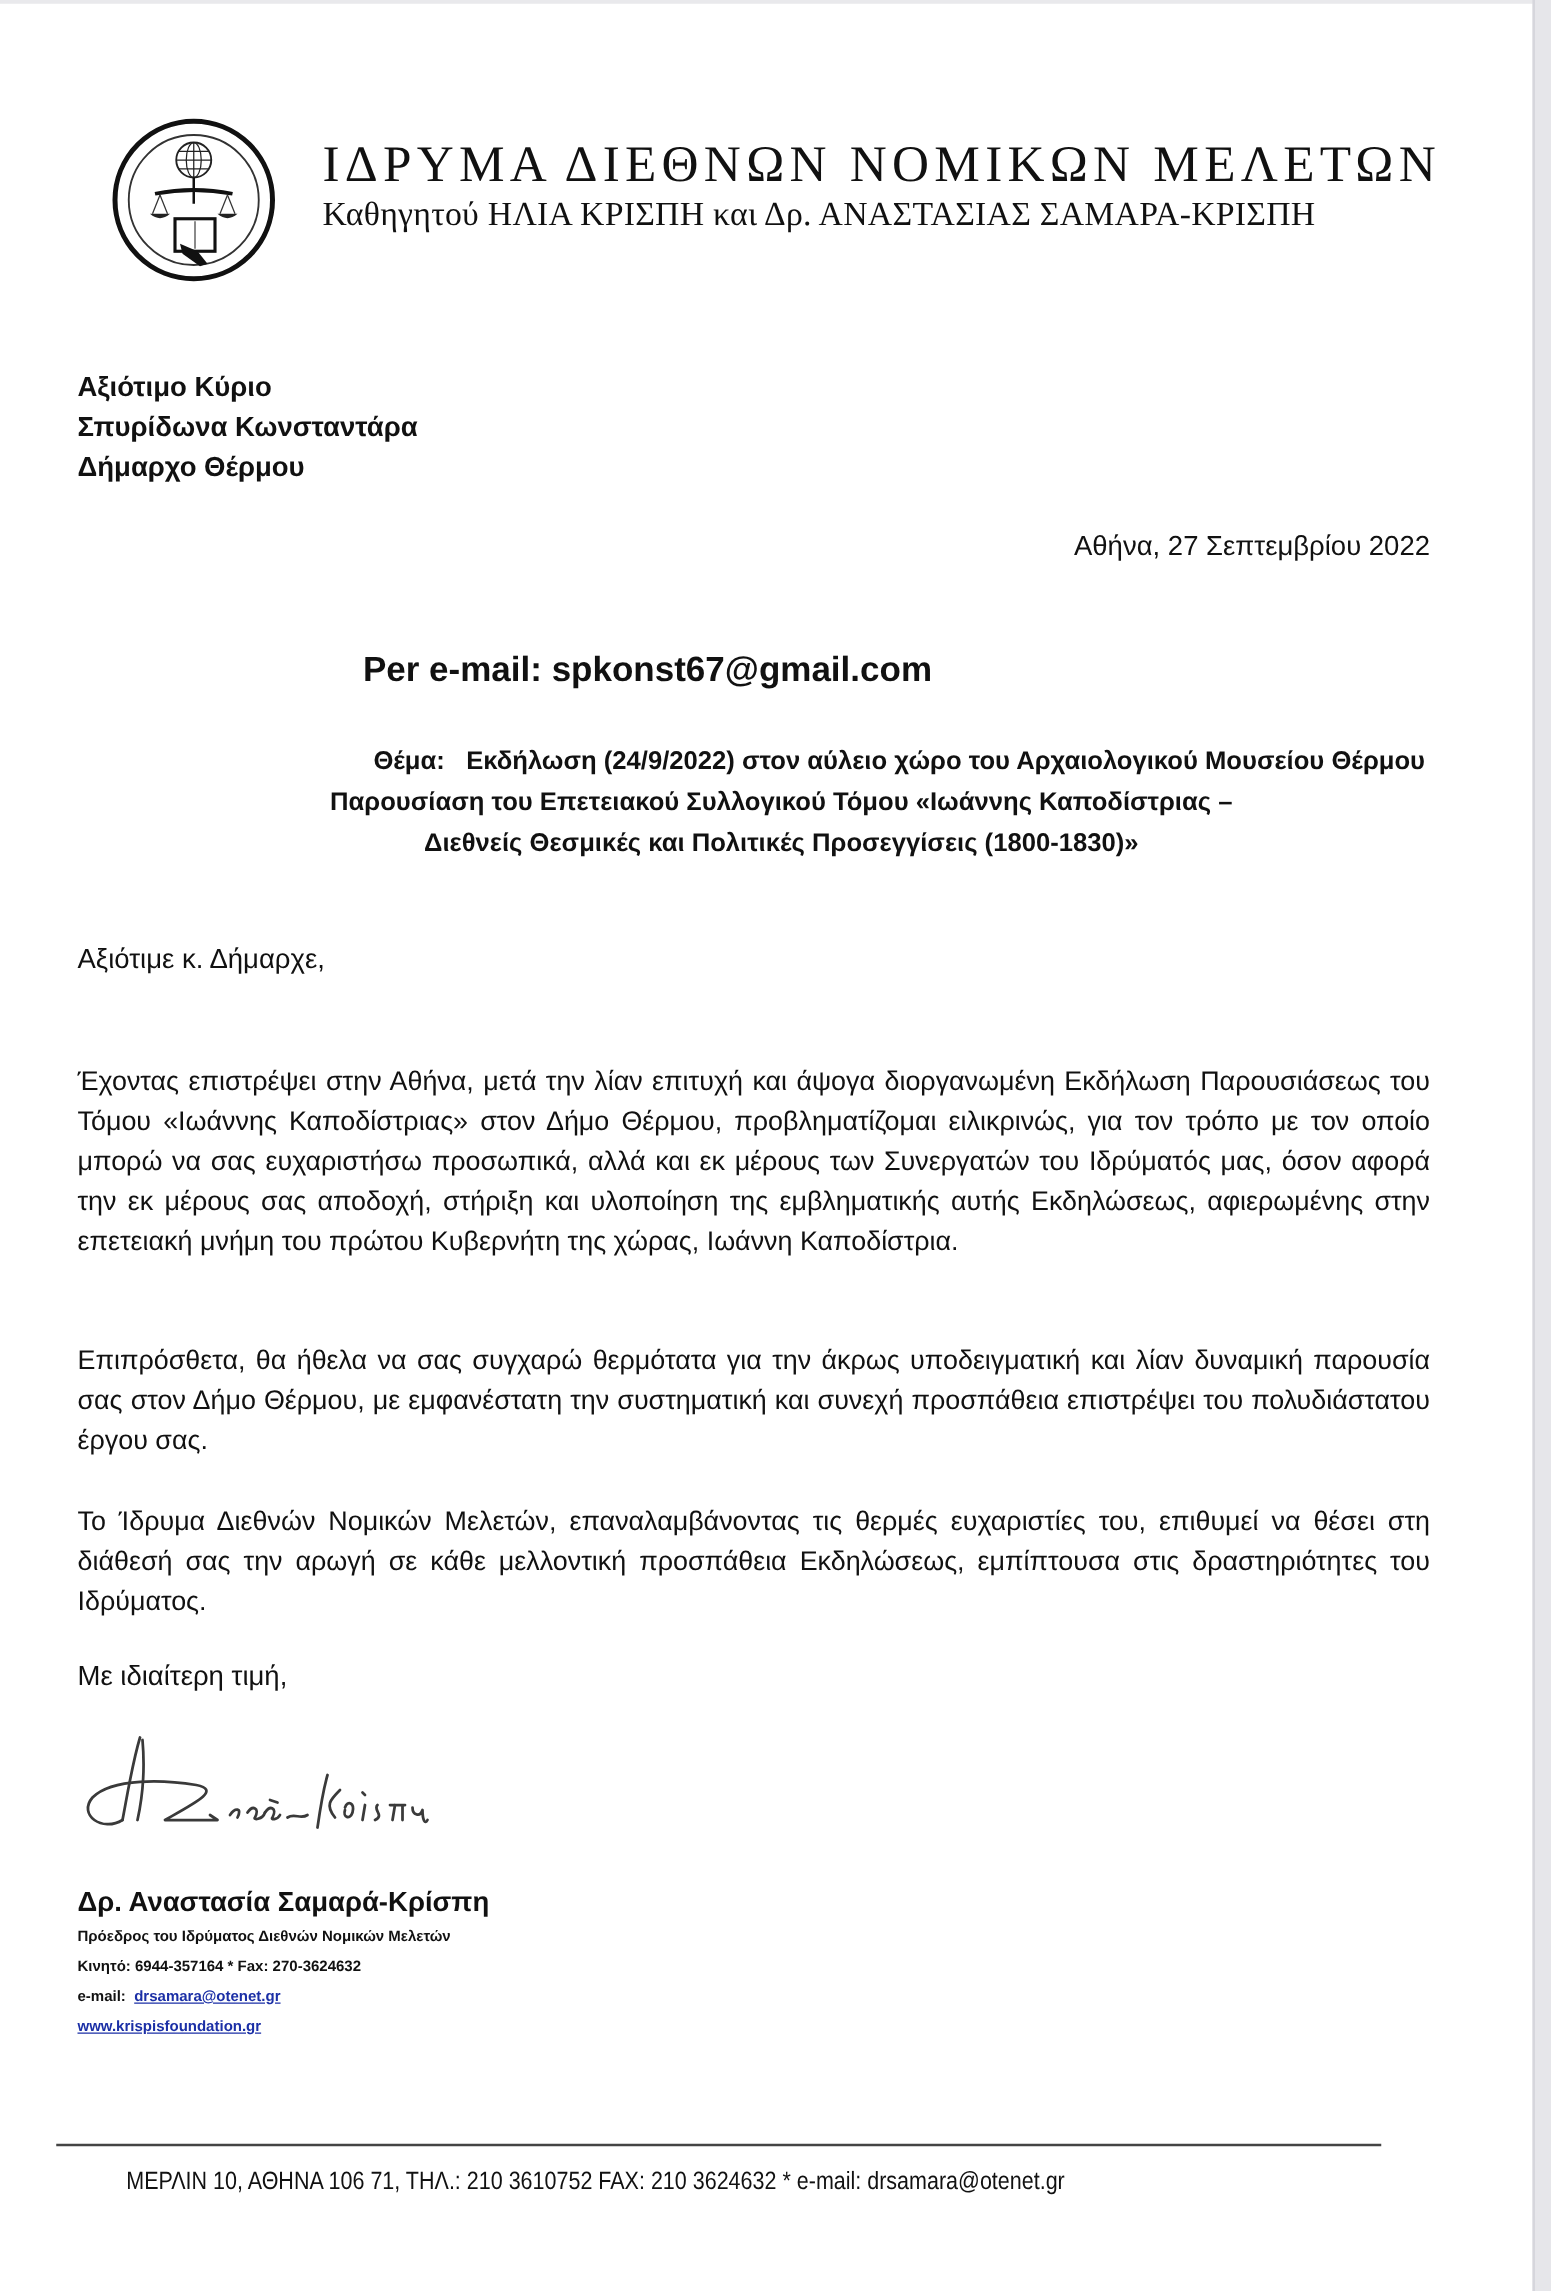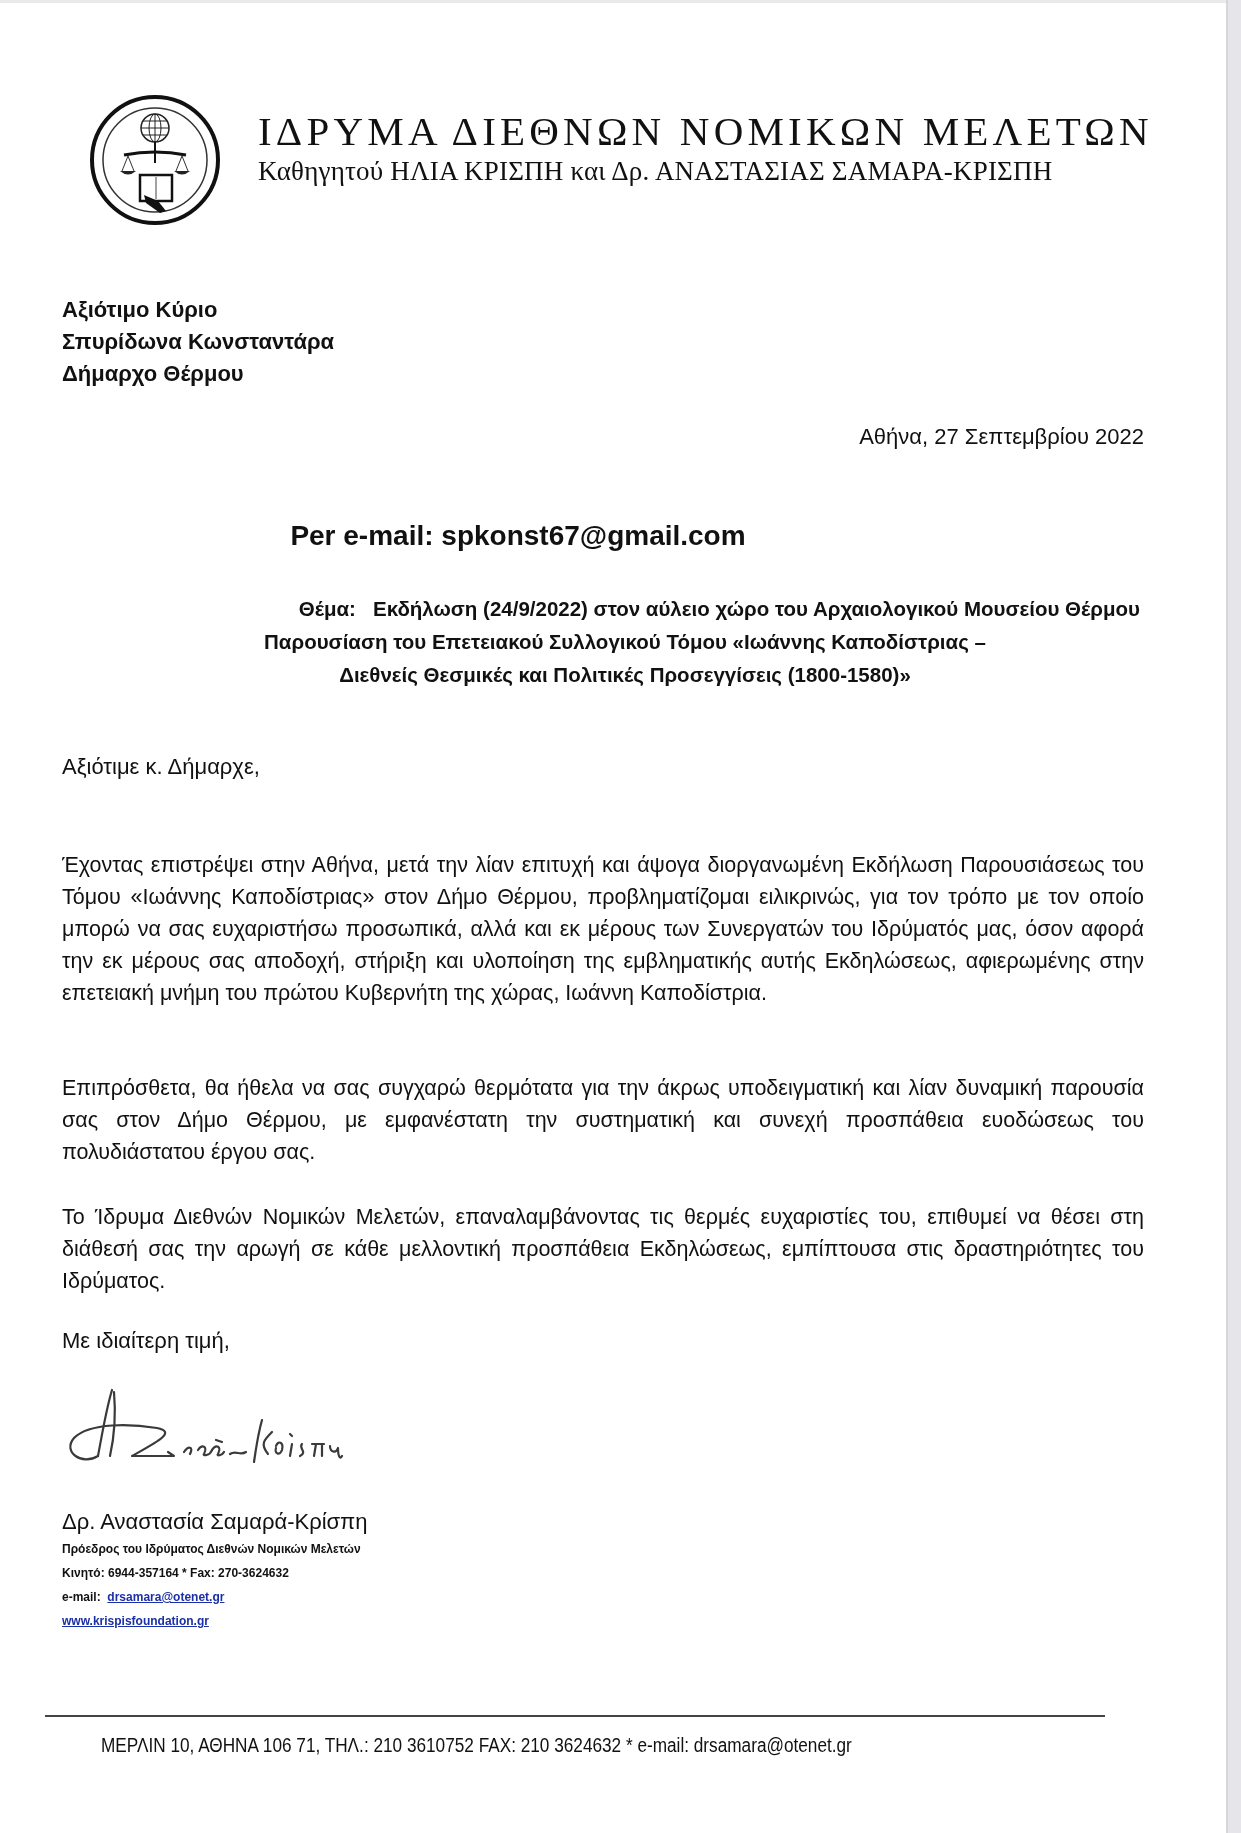--- a/index.html
+++ b/index.html
@@ -29,21 +29,21 @@
 
     .para { position: absolute; left: 62px; width: 1082px; font-size: 21.5px; line-height: 32px; text-align: justify; }
     .p1 { top: 849px; }
     .p2 { top: 1072px; }
     .p3 { top: 1201px; }
 
     .closing { position: absolute; left: 62px; top: 1328px; font-size: 22px; white-space: nowrap; }
     .signature { position: absolute; left: 62px; top: 1370px; width: 370px; height: 110px; }
 
     .sig-block { position: absolute; left: 62px; top: 1507px; }
-    .sig-name { font-size: 22px; font-weight: normal; line-height: 30px; white-space: nowrap; }
+    .sig-name { font-size: 22px; font-weight: bold; line-height: 30px; white-space: nowrap; }
     .sig-line { font-size: 12px; font-weight: bold; line-height: 24px; white-space: nowrap; }
     .sig-link { color: #1b2fa6; text-decoration: underline; }
 
     .footer-rule { position: absolute; left: 45px; top: 1715px; width: 1060px; height: 2px; background: #444; }
     .footer-text { position: absolute; left: 101px; top: 1734px; font-size: 20px; white-space: nowrap; color: #111; transform: scaleX(0.86); transform-origin: left top; }
   </style>
 </head>
 <body>
 
 <div class="topshade"></div>
@@ -88,27 +88,27 @@
   <div>Δήμαρχο Θέρμου</div>
 </div>
 
 <div class="date">Αθήνα, 27 Σεπτεμβρίου 2022</div>
 
 <div class="permail">Per e-mail: spkonst67@gmail.com</div>
 
 <div class="subject">
   <div class="s-line1"><span>Θέμα:</span>&nbsp;&nbsp;&nbsp;<span>Εκδήλωση (24/9/2022) στον αύλειο χώρο του Αρχαιολογικού Μουσείου Θέρμου</span></div>
   <div class="s-line">Παρουσίαση του Επετειακού Συλλογικού Τόμου «Ιωάννης Καποδίστριας –</div>
-  <div class="s-line">Διεθνείς Θεσμικές και Πολιτικές Προσεγγίσεις (1800-1580)»</div>
+  <div class="s-line">Διεθνείς Θεσμικές και Πολιτικές Προσεγγίσεις (1800-1830)»</div>
 </div>
 
 <div class="salutation">Αξιότιμε κ. Δήμαρχε,</div>
 
 <div class="para p1">Έχοντας επιστρέψει στην Αθήνα, μετά την λίαν επιτυχή και άψογα διοργανωμένη Εκδήλωση Παρουσιάσεως του Τόμου «Ιωάννης Καποδίστριας» στον Δήμο Θέρμου, προβληματίζομαι ειλικρινώς, για τον τρόπο με τον οποίο μπορώ να σας ευχαριστήσω προσωπικά, αλλά και εκ μέρους των Συνεργατών του Ιδρύματός μας, όσον αφορά την εκ μέρους σας αποδοχή, στήριξη και υλοποίηση της εμβληματικής αυτής Εκδηλώσεως, αφιερωμένης στην επετειακή μνήμη του πρώτου Κυβερνήτη της χώρας, Ιωάννη Καποδίστρια.</div>
-<div class="para p2">Επιπρόσθετα, θα ήθελα να σας συγχαρώ θερμότατα για την άκρως υποδειγματική και λίαν δυναμική παρουσία σας στον Δήμο Θέρμου, με εμφανέστατη την συστηματική και συνεχή προσπάθεια ευοδώσεως του πολυδιάστατου έργου σας.</div>
+<div class="para p2">Επιπρόσθετα, θα ήθελα να σας συγχαρώ θερμότατα για την άκρως υποδειγματική και λίαν δυναμική παρουσία σας στον Δήμο Θέρμου, με εμφανέστατη την συστηματική και συνεχή προσπάθεια επιστρέψει του πολυδιάστατου έργου σας.</div>
 <div class="para p3">Το Ίδρυμα Διεθνών Νομικών Μελετών, επαναλαμβάνοντας τις θερμές ευχαριστίες του, επιθυμεί να θέσει στη διάθεσή σας την αρωγή σε κάθε μελλοντική προσπάθεια Εκδηλώσεως, εμπίπτουσα στις δραστηριότητες του Ιδρύματος.</div>
 
 <div class="closing">Με ιδιαίτερη τιμή,</div>
 
 <svg class="signature" viewBox="0 0 370 110">
   <g fill="none" stroke="#3a3a3a" stroke-width="2.2" stroke-linecap="round" stroke-linejoin="round">
     <path d="M50 20 C44 40 40 65 36 86"></path>
     <path d="M52 22 C54 45 52 68 48 86"></path>
     <path d="M36 86 C20 96 0 82 12 68 C28 52 70 54 95 58 C115 62 95 72 70 86 L112 86 L106 82"></path>
     <path d="M122 82 C126 76 132 76 128 84"></path>

